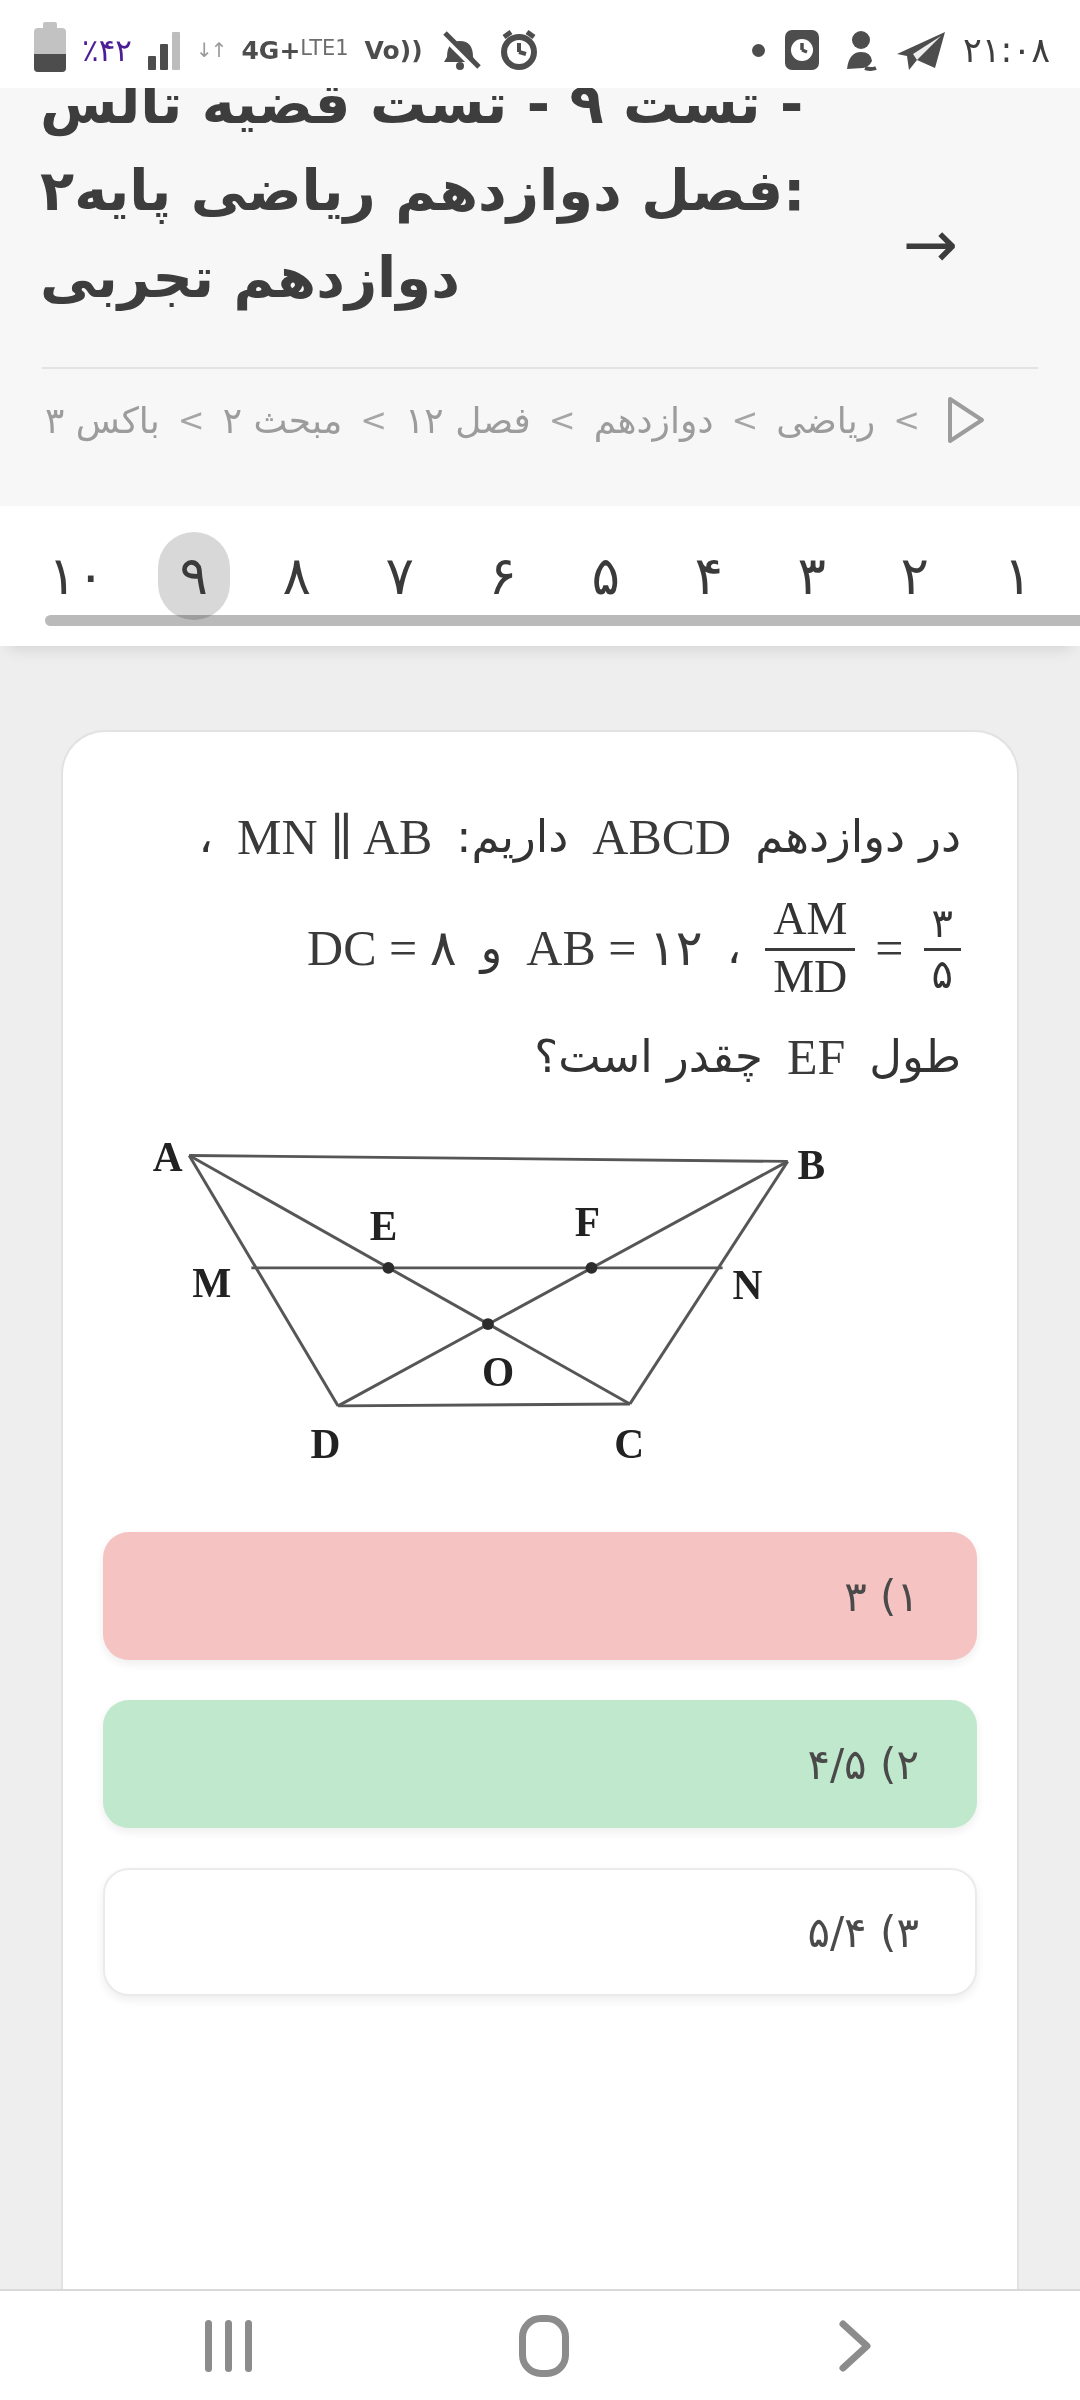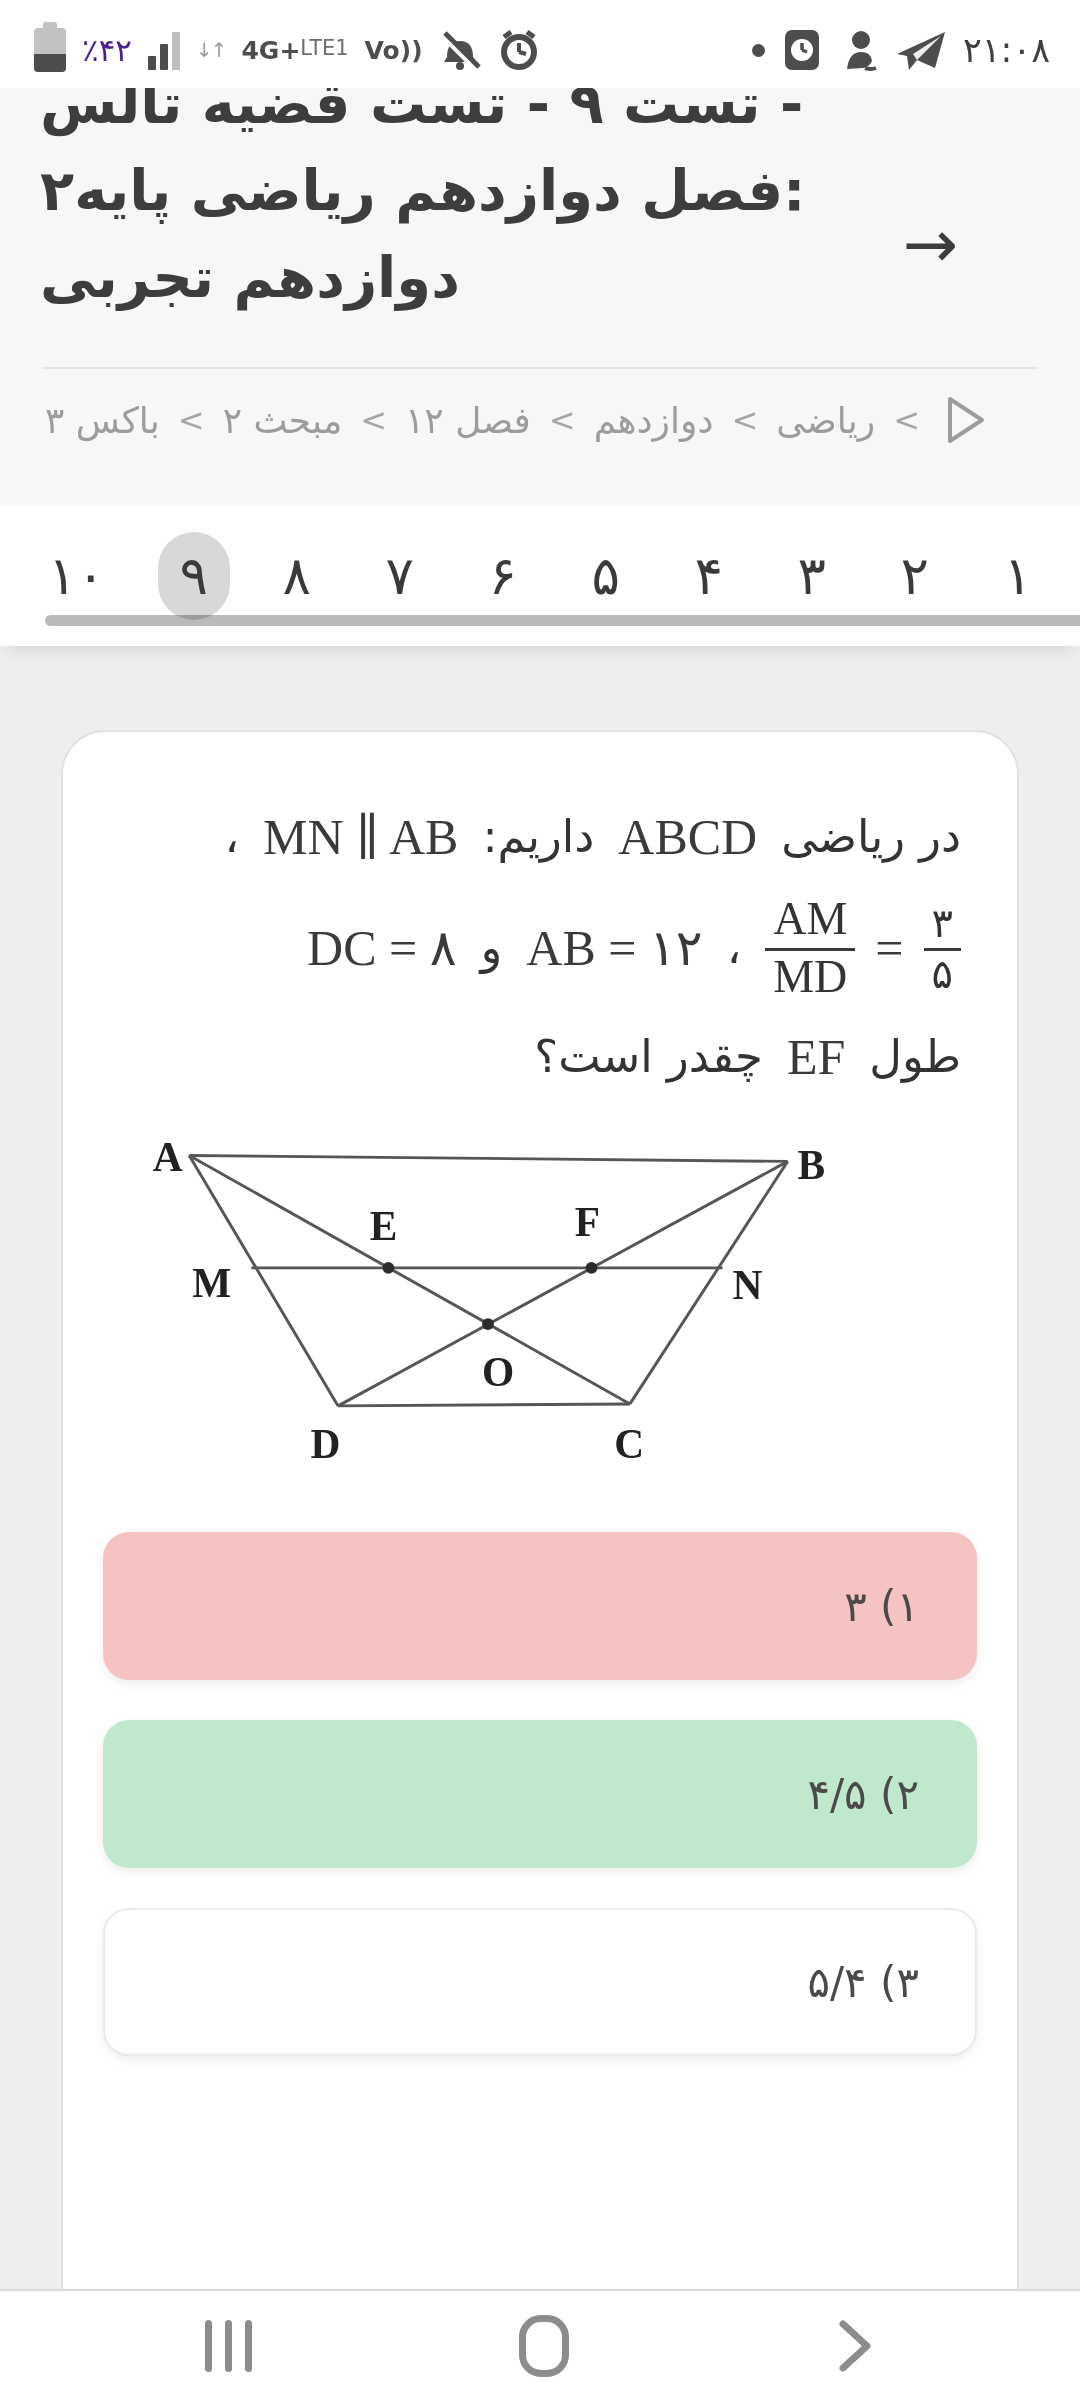--- a/index.html
+++ b/index.html
@@ -71,21 +71,21 @@
   .frac.fa { font-size:40px; }
   .frac-eq { display:inline-flex; align-items:center; gap:20px; direction:ltr; }
 
   .figure-wrap { direction:ltr; margin:26px 0 0 72px; width:700px; }
   .figure-wrap svg { display:block; }
   .fig-label { font-family:"Liberation Serif","DejaVu Serif",serif; font-weight:700;
                font-size:42px; fill:#222222; }
 
   
   .options { margin-top:64px; }
-  .option { direction:rtl; height:148px; margin:0 40px 40px; border-radius:26px;
+  .option { direction:rtl; height:128px; margin:0 40px 40px; border-radius:26px;
             display:flex; align-items:center; padding:0 56px; font-size:42px; color:#4a4a4a;
             background:#ffffff; border:2px solid #ebebeb;
             box-shadow:0 4px 10px rgba(0,0,0,0.07); }
   .option.wrong   { background:var(--wrong-bg,#f5c3c2);  border-color:transparent; }
   .option.correct { background:var(--correct-bg,#bfe8cd); border-color:transparent; }
 
   
   .navbar { background:#ffffff; border-top:2px solid #d9d9d9; height:112px;
             display:flex; align-items:center; justify-content:space-between; padding:0 205px; }
   .nav-recents { display:flex; gap:13px; }
@@ -191,21 +191,21 @@
   <span class="tab selected">۹</span>
   <span class="tab">۱۰</span>
   <span class="tab-scrollbar"></span>
 </div>
 
 <div class="content">
   <div class="card">
 
     <div class="question">
       <div class="q-line">
-        <span>در ریاضی</span>
+        <span>در دوازدهم</span>
         <span class="math">ABCD</span>
         <span>داریم:</span>
         <span class="math">MN ∥ AB</span>
         <span>،</span>
       </div>
       <div class="q-line q-line2">
         <span class="frac-eq">
           <span class="frac serif">
             <span class="num">AM</span>
             <span>MD</span>

